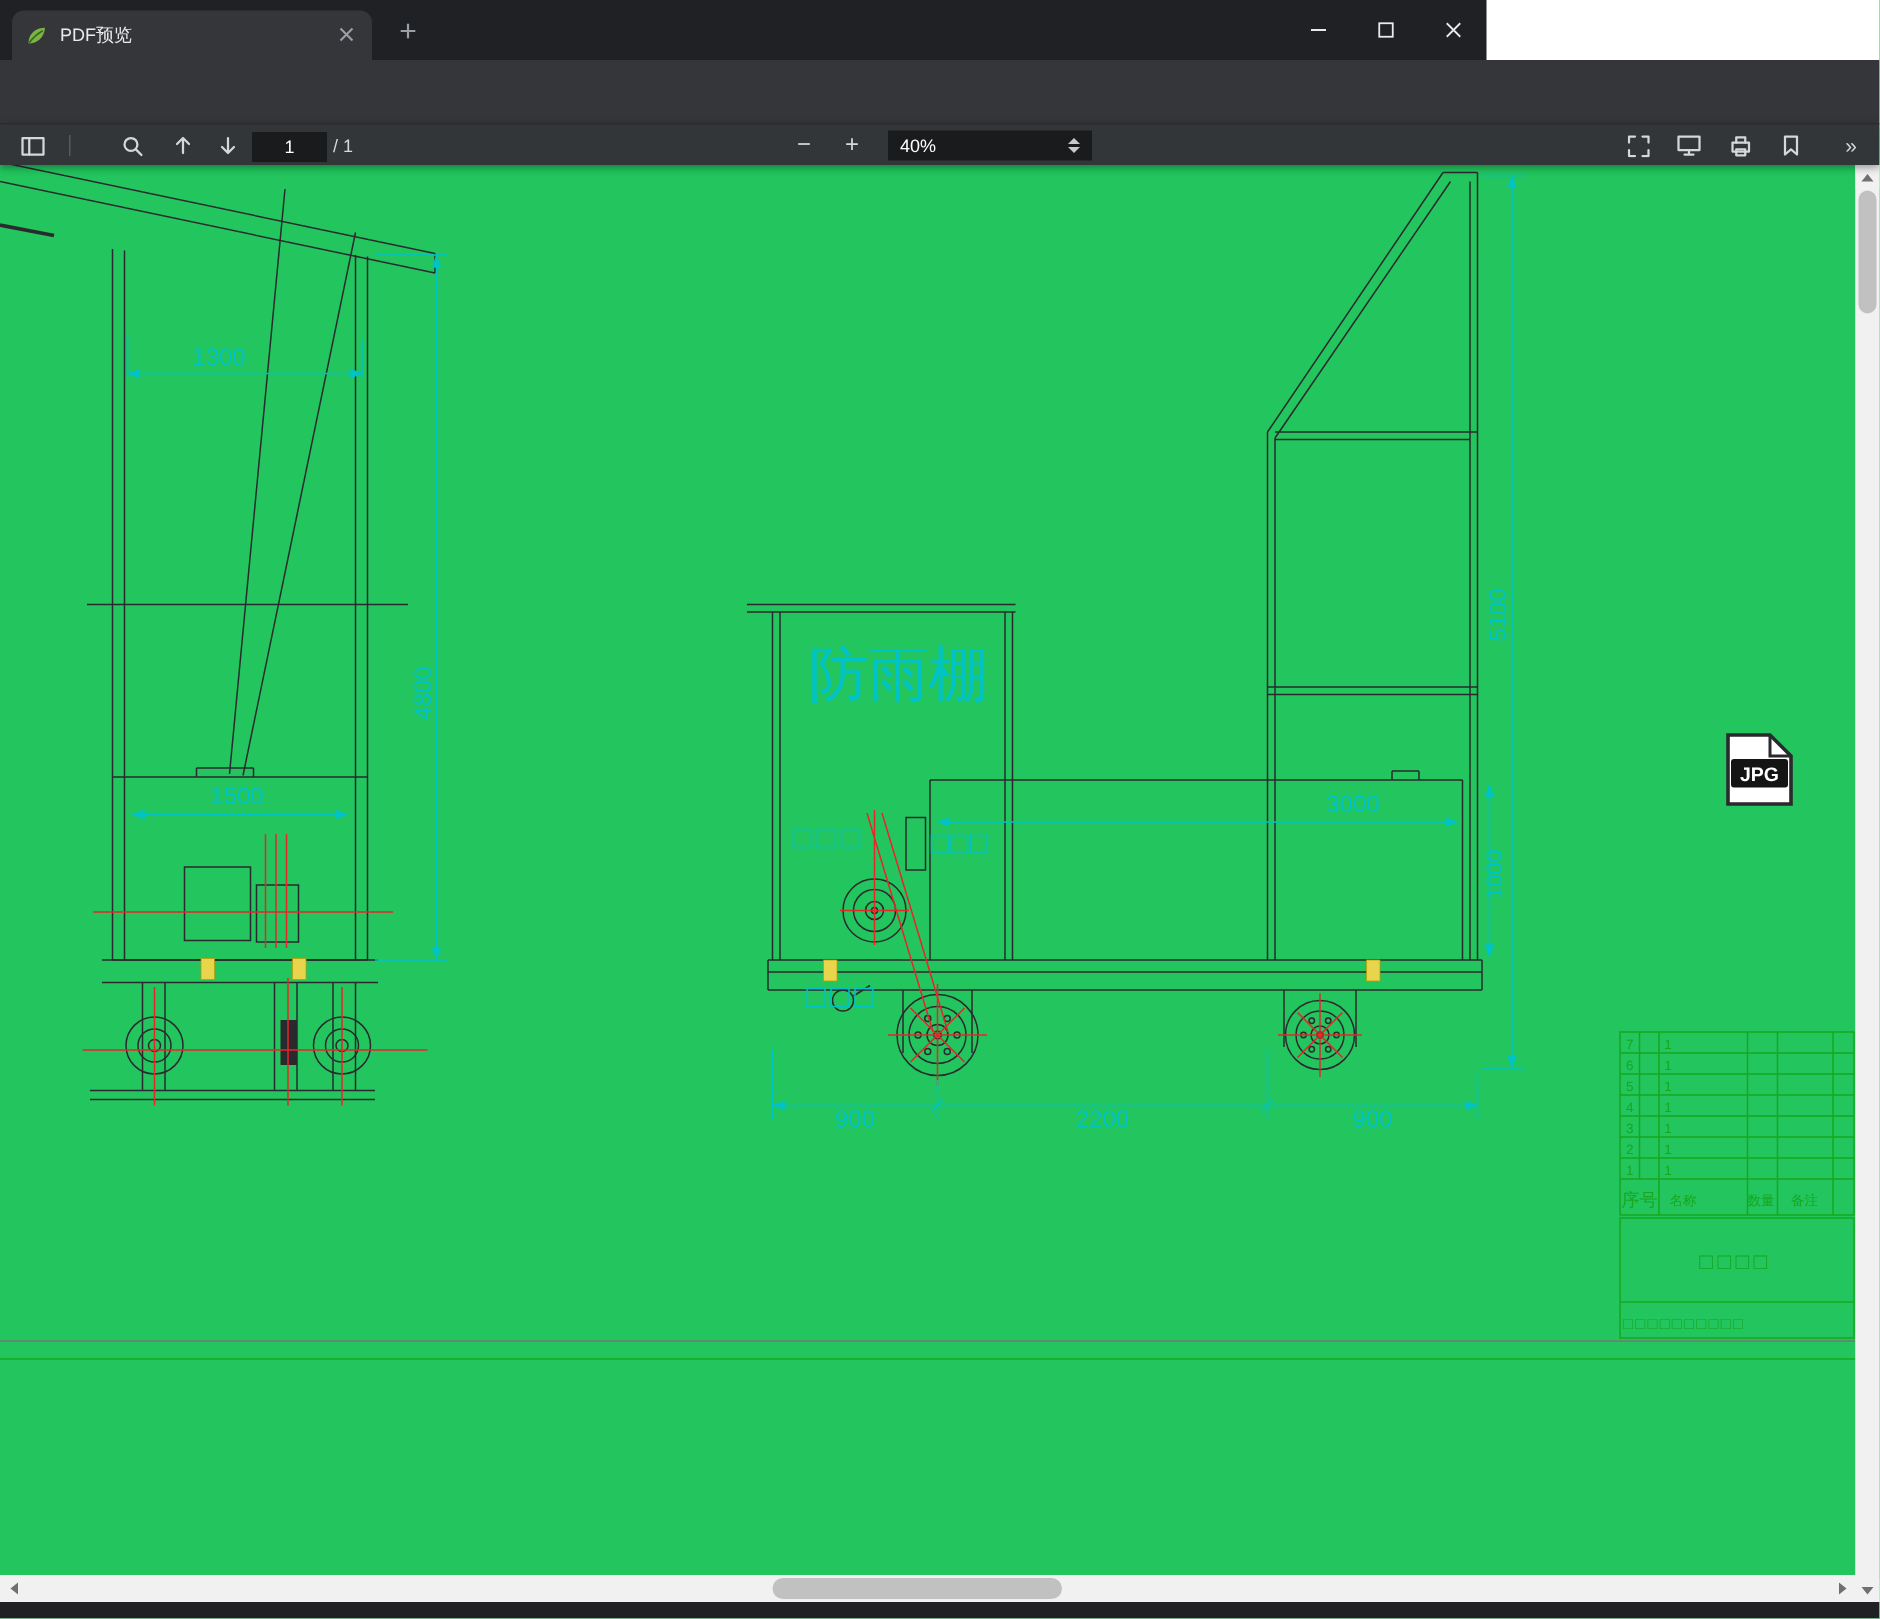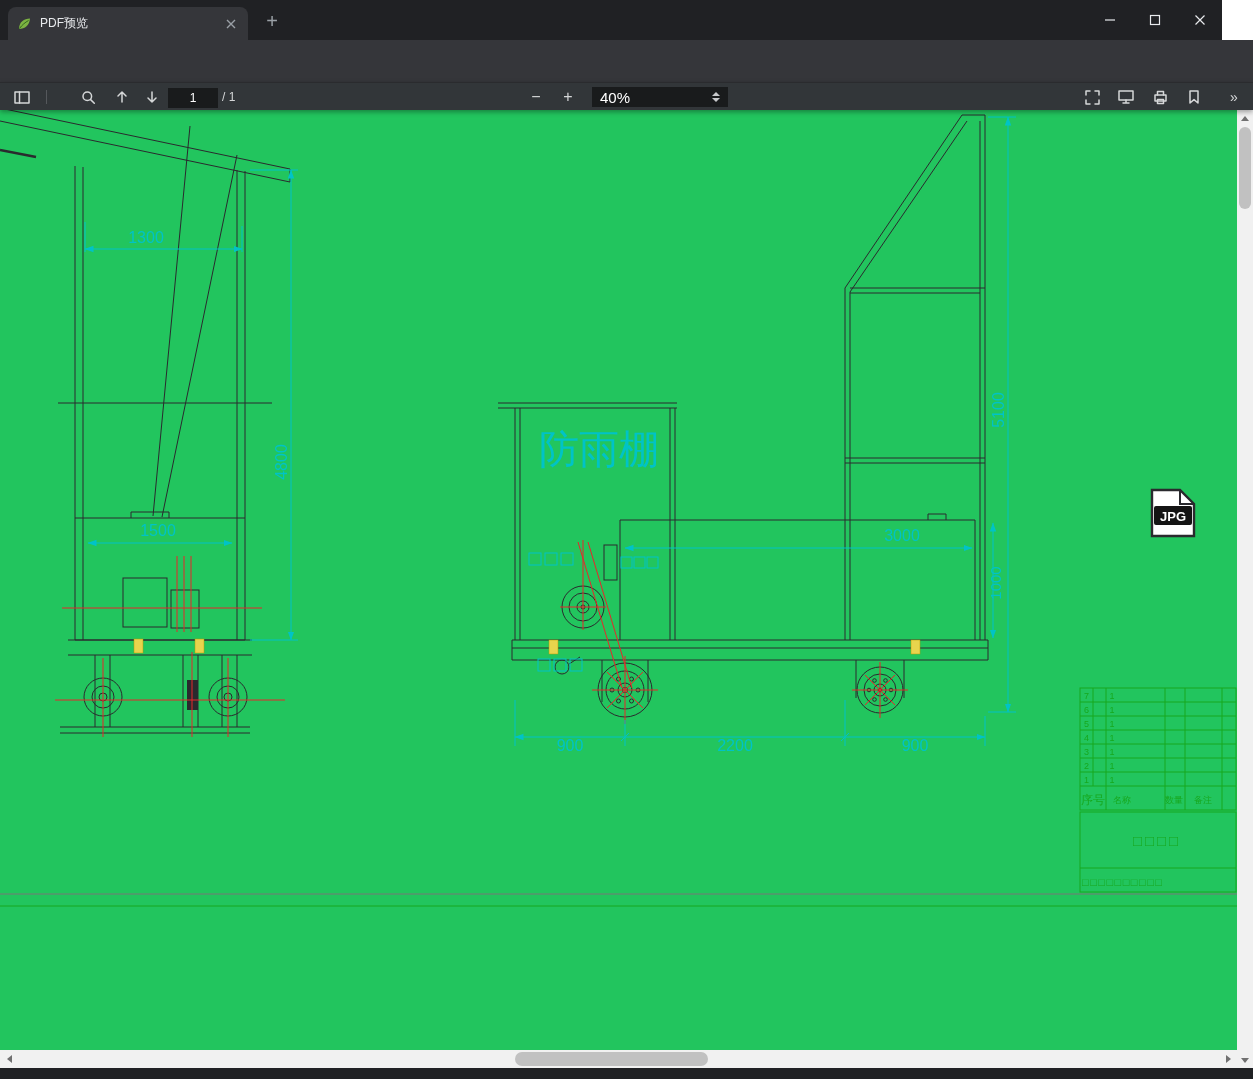--- a/index.html
+++ b/index.html
@@ -1,20 +1,20 @@
 <!DOCTYPE html>
 <html style="--cyan: #00c3c7; --red: #e8262a; --green: #17a81e; --yellow: #e8d44d; --ink: #2a2a2e;"><head>
 <meta charset="utf-8">
 <style>
   html,body{margin:0;padding:0}
   body{width:1253px;height:1079px;position:relative;background:#fff;
        font-family:"Liberation Sans",sans-serif;overflow:hidden}
 
   
-  .tabstrip{position:absolute;left:0;top:0;width:1222px;height:40px;background:#202124}
+  .tabstrip{position:absolute;left:0;top:0;width:991px;height:40px;background:#202124}
   .tab{position:absolute;left:8px;top:7px;width:240px;height:33px;background:#35363a;
        border-radius:8px 8px 0 0;display:flex;align-items:center;padding:0 8px;box-sizing:border-box}
   .tab-title{flex:1;color:#e8eaed;font-size:12px;margin-left:8px;white-space:nowrap;overflow:hidden}
   .tab-close{color:#9aa0a6;font-size:15px;width:18px;height:18px;line-height:17px;text-align:center;border-radius:50%}
   .newtab{position:absolute;left:258px;top:8px;width:28px;height:28px;color:#9aa0a6;font-size:20px;
           text-align:center;line-height:26px}
   .wincontrols{position:absolute;right:0;top:0;height:40px;display:flex}
   .winbtn{width:45px;height:40px;display:flex;align-items:center;justify-content:center;color:#e8eaed}
   .winbtn svg{stroke:#e8eaed;stroke-width:1.2;fill:none}
 
@@ -40,21 +40,21 @@
   .pdfbar{position:absolute;left:0;top:82px;width:1253px;height:28px;background:#323639;
           border-top:1px solid #2a2b2e;box-sizing:border-box;box-shadow:0 2px 5px rgba(0,0,0,.35);z-index:5}
   .pico{position:absolute;top:0;height:28px;display:flex;align-items:center;justify-content:center;color:#d5d7d8}
   .pico svg{stroke:#d5d7d8;fill:none;stroke-width:1.5;stroke-linecap:round;stroke-linejoin:round}
   .psep{position:absolute;top:7px;width:1px;height:14px;background:#55585c}
   .pageinput{position:absolute;left:168px;top:5px;width:46px;height:18px;background:#191b1c;border:none;
              color:#fff;font-size:12px;text-align:center;font-family:"Liberation Sans",sans-serif}
   .pagetotal{position:absolute;left:222px;top:0;height:28px;line-height:28px;color:#d5d7d8;font-size:12px}
   .zoombtn{font-size:16px;width:24px}
   .zoomsel{position:absolute;left:592px;top:4px;width:136px;height:20px;background:#191b1c;color:#fff;
-           font-size:15px;display:flex;align-items:center;padding:0 8px;box-sizing:border-box}
+           font-size:12px;display:flex;align-items:center;padding:0 8px;box-sizing:border-box}
   .zoomsel .zval{flex:1}
   .updown{display:flex;flex-direction:column;gap:2px}
   .tri-u{width:0;height:0;border-left:4px solid transparent;border-right:4px solid transparent;border-bottom:4px solid #c7c9cb}
   .tri-d{width:0;height:0;border-left:4px solid transparent;border-right:4px solid transparent;border-top:4px solid #c7c9cb}
 
   
   .canvas{position:absolute;left:0;top:110px;width:1237px;height:940px;background:#22c55e;overflow:hidden}
   .svgtxt{font-family:"Liberation Sans",sans-serif}
 
   

